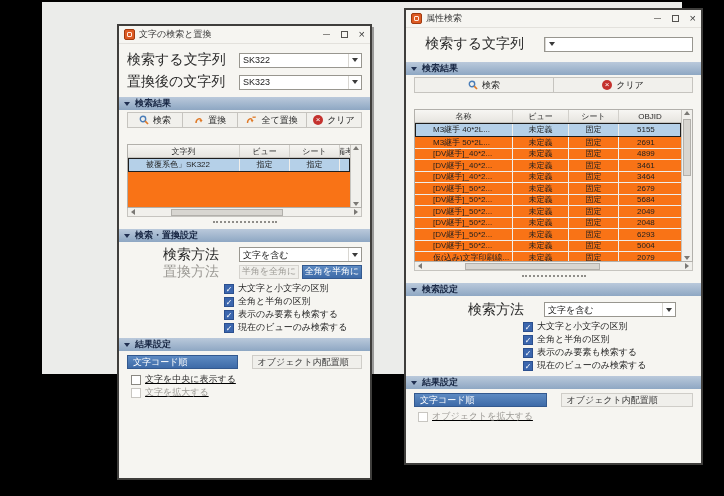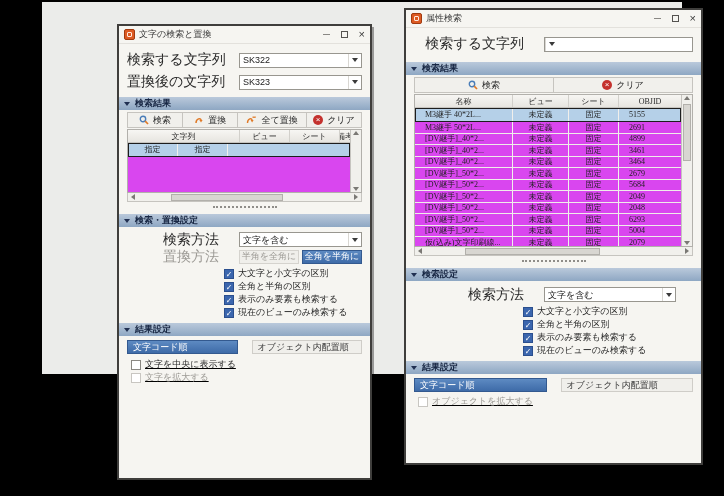--- a/index.html
+++ b/index.html
@@ -41,29 +41,29 @@
 
   .toolbar { display:flex; margin:2px 8px 0 8px; height:16px; flex:0 0 16px;
              background:#f1f0ec; border:1px solid #c6c4bf; }
   .tb-btn { flex:1; display:flex; align-items:center; justify-content:center; gap:4px;
             font-size:9px; color:#2a2a2a; border-right:1px solid #c6c4bf; white-space:nowrap; }
   .tb-btn:last-child { border-right:none; }
   .tb-btn.wide { flex:1.25; }
   .icon-clear { width:10px; height:10px; border-radius:50%; background:#c4322e; color:#fff;
                 font-size:8px; line-height:10px; text-align:center; display:inline-block; }
 
-  .table-wrap { margin:1px 8px 0 8px; border:1px solid #b2b0ab; background:#d946ef; display:flex;font-family:Liberation Serif, serif; }
+  .table-wrap { margin:16px 8px 0 8px; border:1px solid #b2b0ab; background:#f97316; display:flex; }
   .t-cols { flex:1; display:flex; flex-direction:column; overflow:hidden; }
   .thead { display:flex; height:13px; flex:0 0 13px; background:linear-gradient(#f7f6f3,#e7e5e0);
            border-bottom:1px solid #c6c4bf; }
   .th { font-size:8px; display:flex; align-items:center; justify-content:center; color:#2a2a2a;
         border-right:1px solid #d2d0cb; white-space:nowrap; overflow:hidden; }
   .tr { display:flex; height:11.5px; flex:0 0 11.5px; align-items:center; border-bottom:1px solid #efede9; }
   .tr.selected { background:#b5d0e8; outline:1px solid #1d1d1d; outline-offset:-1px; height:14px; flex:0 0 14px; }
-  .td { font-size:8px; padding:0 10px; color:#1f1f1f; white-space:nowrap; overflow:hidden;
+  .td { font-size:8px; padding:0 18px; color:#1f1f1f; white-space:nowrap; overflow:hidden;
         border-right:1px solid #f1efeb; height:100%; display:flex; align-items:center; }
   .td.center { justify-content:center; }
   .vsb { flex:0 0 11px; background:#f1f0ec; border-left:1px solid #c6c4bf;
          display:flex; flex-direction:column; align-items:center; justify-content:space-between; padding:1px 0; position:relative; }
   .vsb .a-up { width:0; height:0; border-left:3px solid transparent; border-right:3px solid transparent; border-bottom:4px solid #7a7874; }
   .vsb .a-dn { width:0; height:0; border-left:3px solid transparent; border-right:3px solid transparent; border-top:4px solid #7a7874; }
   .vsb .thumb { position:absolute; top:9px; left:1px; width:8px; height:38%; background:#d8d6d1; border:1px solid #b2b0ab; }
 
   .hsb { height:9px; flex:0 0 9px; margin:0 8px; background:#f1f0ec; border:1px solid #c6c4bf; border-top:none;
          display:flex; align-items:center; padding:0 1px; }
@@ -180,20 +180,21 @@
 
     <div class="table-wrap" style="height:64px; flex:0 0 64px;">
       <div class="t-cols">
         <div class="thead">
           <span class="th lc1">文字列</span>
           <span class="th lc2">ビュー</span>
           <span class="th lc3">シート</span>
           <span class="th lc4">備考</span>
         </div>
         <div class="tr selected">
+          <span class="td lc1">被覆系色」SK322</span>
           <span class="td lc2 center">指定</span>
           <span class="td lc3 center">指定</span>
           <span class="td lc4"></span>
         </div>
         <div class="fill"></div>
       </div>
       <div class="vsb">
         <span class="a-up"></span>
         <span class="a-dn"></span>
       </div>

